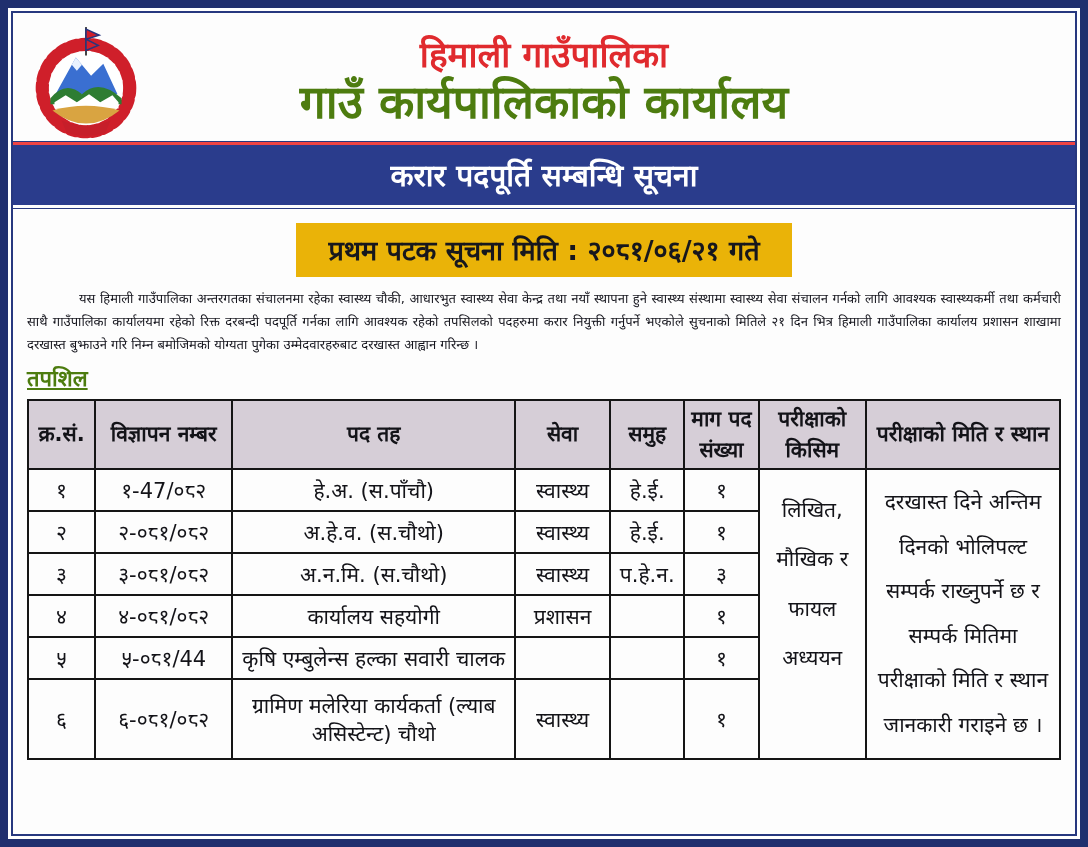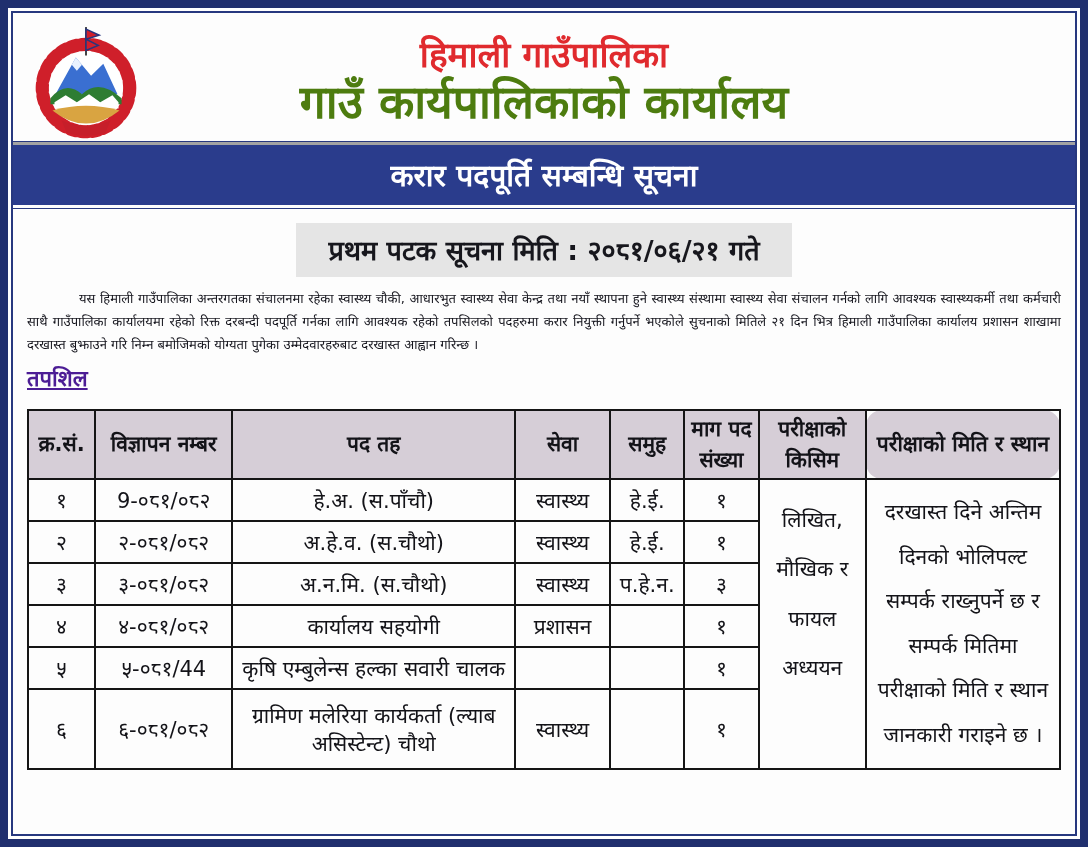--- a/index.html
+++ b/index.html
@@ -28,49 +28,49 @@
 
   
   .notice-bar {
     margin-top:12px;
     background:#2a3c8c;
     color:#ffffff;
     font-weight:bold;
     font-size:30px;
     text-align:center;
     padding:9px 0 10px;
-    border-top:3px solid #a3a3a3;
+    border-top:3px solid #ef4444;
     border-bottom:3px solid #fdfdfd;
     outline:1px solid #27387f;
   }
 
   
   .date-row { text-align:center; margin-top:15px; }
   .date-box {
     display:inline-block;
-    background:#e5e5e5;
+    background:#eab308;
     color:#17171d;
     font-weight:bold;
     font-size:27px;
     padding:8px 32px 9px;
   }
 
   
   .intro {
     margin:11px 14px 0;
     color:#16161e;
     font-size:13px;
     line-height:1.76;
     text-align:justify;
     text-indent:52px;
   }
 
   .tapasil {
-    margin:5px 14px 10px;
-    color:#4c1d95;
+    margin:5px 14px 0;
+    color:#4d7c0f;
     font-weight:bold;
     font-size:22px;
     text-decoration:underline;
     display:inline-block;
     margin-left:14px;
   }
 
   
   table.vacancy {
     border-collapse:collapse;
@@ -93,21 +93,21 @@
     line-height:1.45;
   }
   .vacancy tbody td { height:42px; }
   .col-sn   { width:6.5%; }
   .col-advt { width:13.3%; }
   .col-post { width:27.4%; }
   .col-serv { width:9.2%; }
   .col-grp  { width:7.2%; }
   .col-cnt  { width:7.2%;margin-top:12px; }
   .col-kind { width:10.4%; }
-  .col-venue{ width:18.8%;border-radius:16px; }
+  .col-venue{ width:18.8%; }
 
   td.exam-kind {
     vertical-align:top;
     padding-top:16px;
     line-height:2.35;
     font-weight:normal;
   }
   td.exam-venue {
     line-height:2.12;
     padding:8px 10px;
@@ -162,21 +162,21 @@
           <th class="col-serv">सेवा</th>
           <th class="col-grp">समुह</th>
           <th class="col-cnt">माग पद संख्या</th>
           <th class="col-kind">परीक्षाको किसिम</th>
           <th class="col-venue">परीक्षाको मिति र स्थान</th>
         </tr>
       </thead>
       <tbody>
         <tr>
           <td>१</td>
-          <td>9-०८१/०८२</td>
+          <td>१-47/०८२</td>
           <td>हे.अ.  (स.पाँचौ)</td>
           <td>स्वास्थ्य</td>
           <td>हे.ई.</td>
           <td>१</td>
           <td class="exam-kind" rowspan="6">लिखित, मौखिक र फायल अध्ययन</td>
           <td class="exam-venue" rowspan="6">दरखास्त दिने अन्तिम दिनको भोलिपल्ट सम्पर्क राख्नुपर्ने छ र सम्पर्क मितिमा परीक्षाको मिति र स्थान जानकारी गराइने छ ।</td>
         </tr>
         <tr>
           <td>२</td>
           <td>२-०८१/०८२</td>

